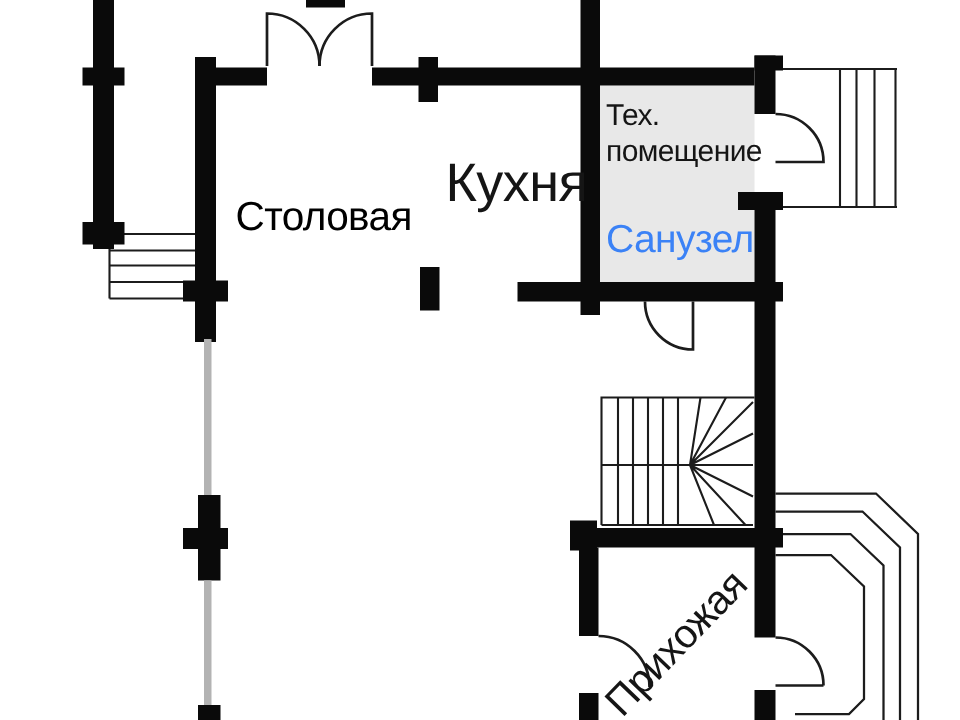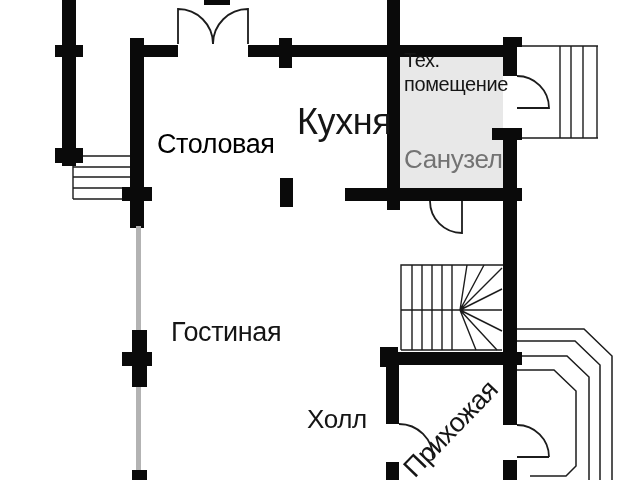--- a/index.html
+++ b/index.html
@@ -66,20 +66,18 @@
         <rect x="132" y="470" width="15" height="10" fill="#0a0a0a"></rect>
         <rect x="280" y="178" width="13" height="29" fill="#0a0a0a"></rect>
         <rect x="204" y="0" width="26" height="5" fill="#0a0a0a"></rect>
         <rect x="136" y="226" width="5" height="104" fill="#b3b3b3"></rect>
         <rect x="136" y="387" width="5" height="83" fill="#b3b3b3"></rect>
       </g>
   </svg>
   <div class="labels">
       <div class="room-label" style="font-size: 27px; color: #000000; left: 157px; top: 128px;">Столовая</div>
       <div class="room-label" style="font-size: 36px; color: rgb(21, 21, 21); left: 297px; top: 100px;">Кухня</div>
-      <div class="room-label" style="font-size: 20px; color: rgb(21, 21, 21); left: 404px; top: 48px;">Тех.
+      <div class="room-label" style="font-size: 20px; color: rgb(21, 21, 21); left: 404px; top: 65px;">Тех.
 помещение</div>
-      <div class="room-label" style="font-size: 26px; color: #737373; left: 404px; top: 144px;">Санузел</div>
-      <div class="room-label" style="font-size: 27px; color: rgb(21, 21, 21); left: 171px; top: 316px;">Гостиная</div>
-      <div class="room-label" style="font-size: 26px; color: rgb(21, 21, 21); left: 307px; top: 404px;">Холл</div>
+      <div class="room-label" style="font-size: 26px; color: #3b82f6; left: 404px; top: 144px;">Санузел</div>
       <div class="room-label" style="font-size: 27px; color: rgb(21, 21, 21); left: 451px; top: 429px; transform: translate(-50%, -50%) rotate(-46deg);">Прихожая</div>
     </div>
 </div>
 
 </body></html>

